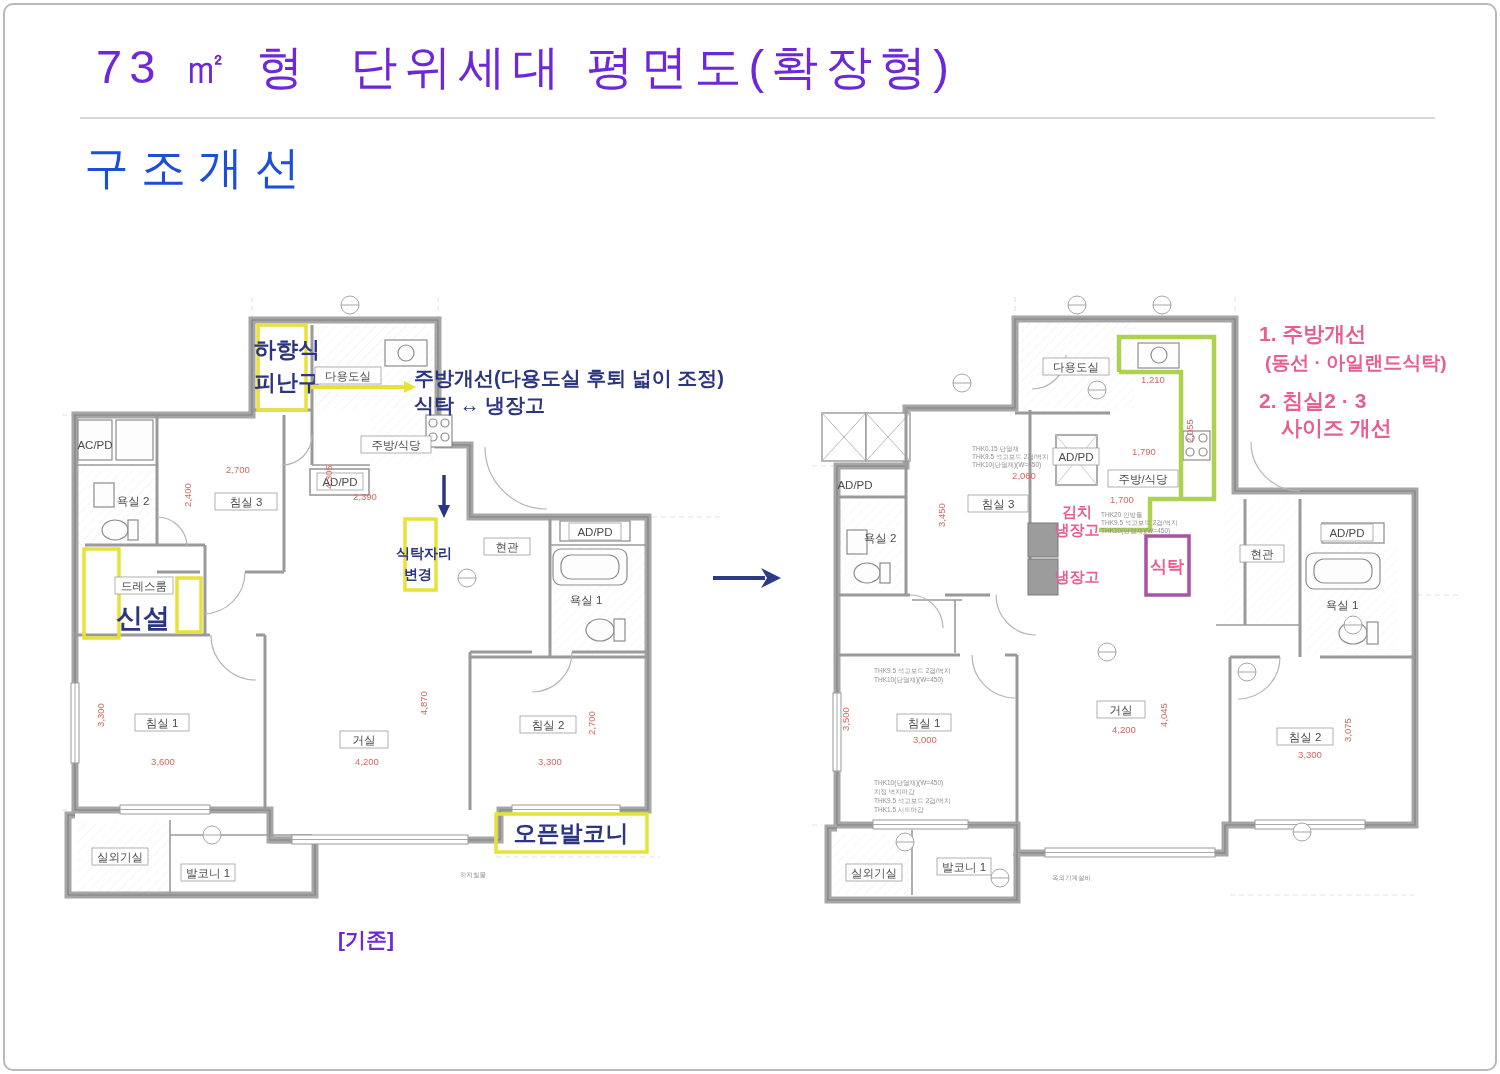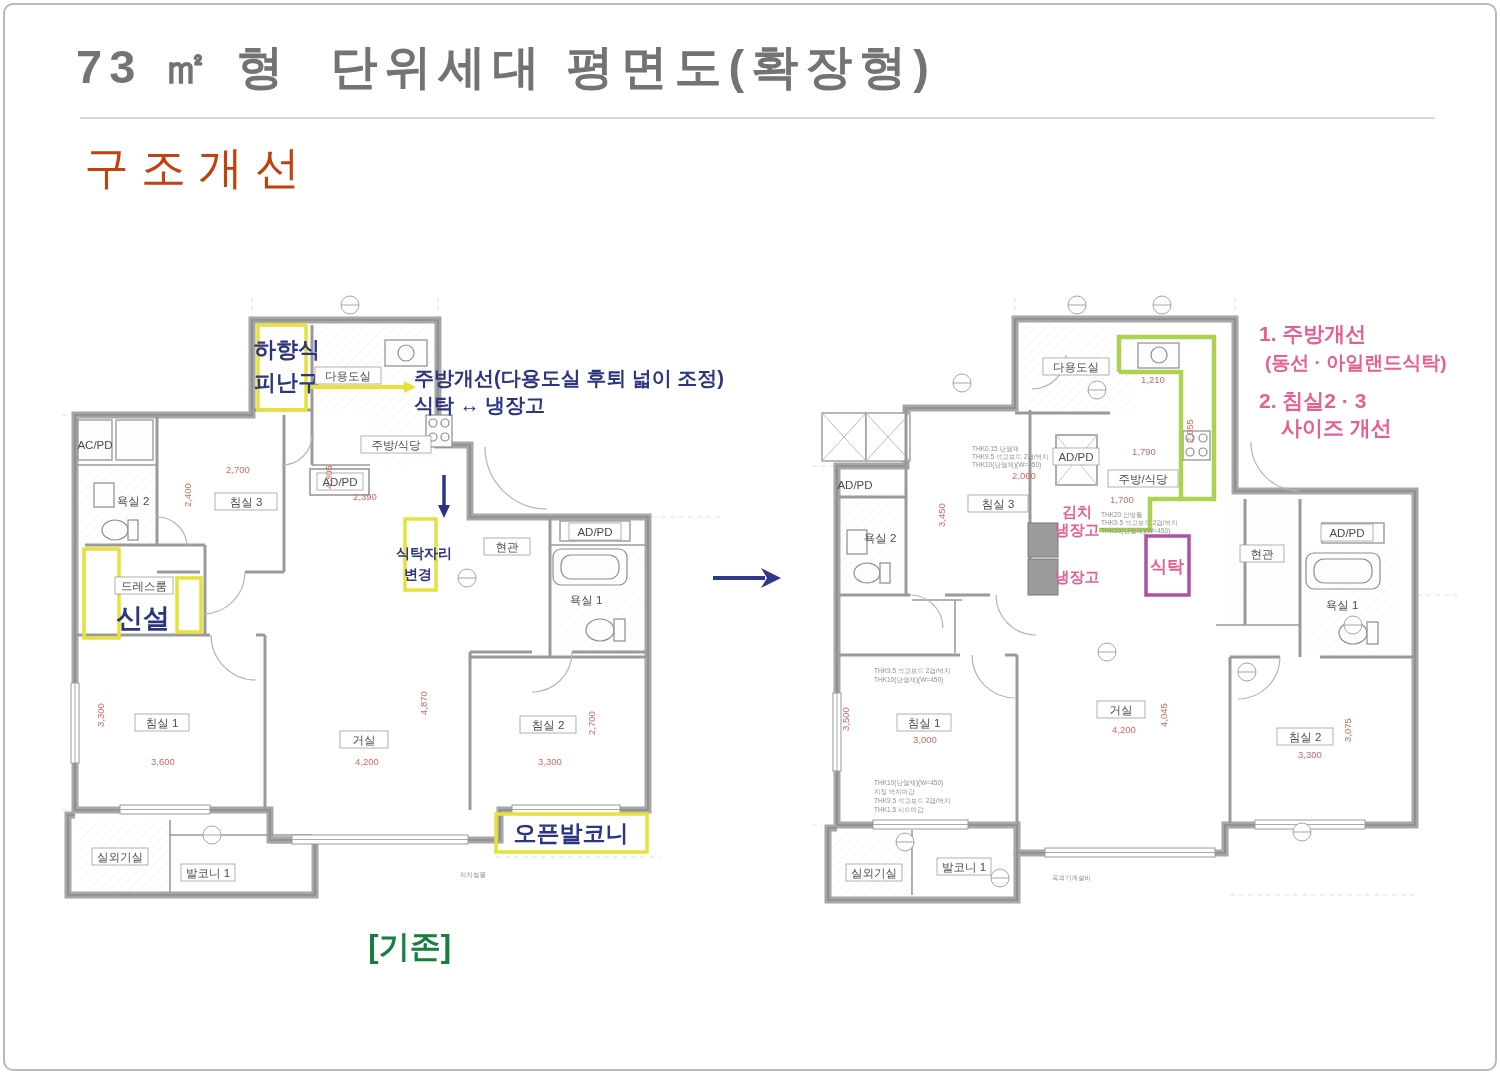--- a/index.html
+++ b/index.html
@@ -1,21 +1,21 @@
 <!DOCTYPE html>
 <html><head>
 <meta charset="utf-8">
 <style>
   html,body{margin:0;padding:0;background:#fff;font-family:"Liberation Sans",sans-serif;}
   #stage{position:relative;width:1500px;height:1074px;background:#fff;overflow:hidden;}
   #frame{position:absolute;left:3px;top:3px;right:3px;bottom:3px;border:2px solid #b9b9b9;border-radius:10px;pointer-events:none;}
-  #title{position:absolute;left:76px;top:36px;font-size:47px;font-weight:700;letter-spacing:7px;color:#737373;white-space:pre;}
+  #title{position:absolute;left:96px;top:36px;font-size:47px;font-weight:400;letter-spacing:7px;color:#6d28d9;white-space:pre;}
   #divider{position:absolute;left:80px;top:117px;width:1355px;height:2px;background:#d9d9d9;}
-  #subtitle{position:absolute;left:84px;top:138px;font-size:45px;font-weight:400;letter-spacing:12px;color:#c2410c;text-align:center;}
-  .caption{position:absolute;top:926px;width:170px;text-align:right;font-size:31px;font-weight:bold;color:#15803d;}
+  #subtitle{position:absolute;left:84px;top:138px;font-size:45px;font-weight:400;letter-spacing:12px;color:#1d4ed8;text-align:center;}
+  .caption{position:absolute;top:926px;width:170px;text-align:center;font-size:21px;font-weight:bold;color:#6d28d9;}
   #cap-left{left:281px;}
   #cap-right{left:1031px;}
   svg{position:absolute;}
   svg text{font-family:"Liberation Sans",sans-serif;}
   .wall{fill:none;stroke:#a6a6a6;stroke-width:7;}
   .wall2{fill:none;stroke:#7e7e7e;stroke-width:1.1;}
   .iw{fill:none;stroke:#9a9a9a;stroke-width:3;}
   .iw2{fill:none;stroke:#9a9a9a;stroke-width:1.6;}
   .fix{fill:#fdfdfd;stroke:#8d8d8d;stroke-width:1.2;}
   .fixd{fill:#9c9c9c;stroke:#7a7a7a;stroke-width:1;}

